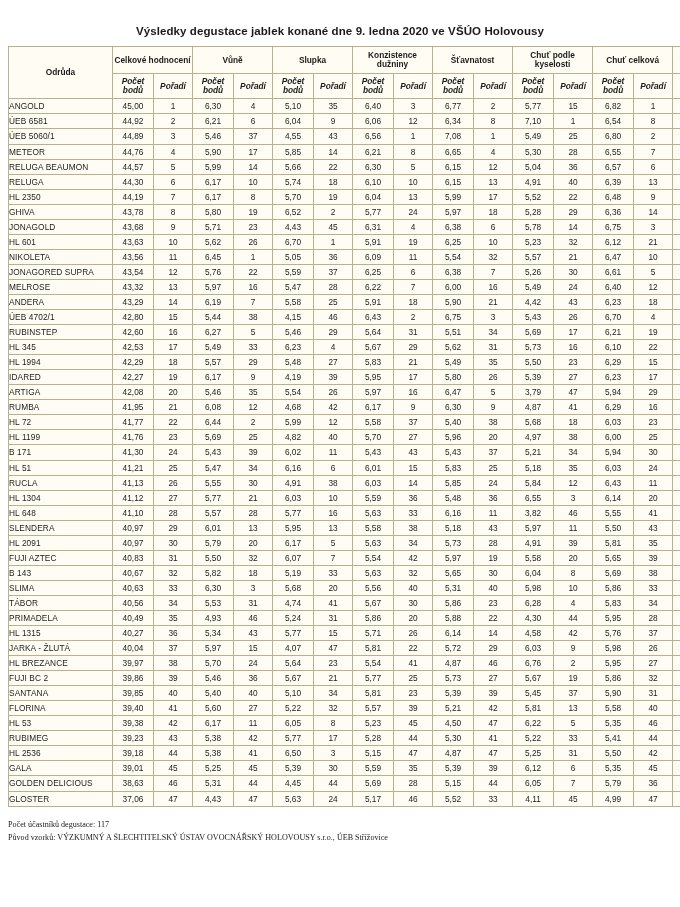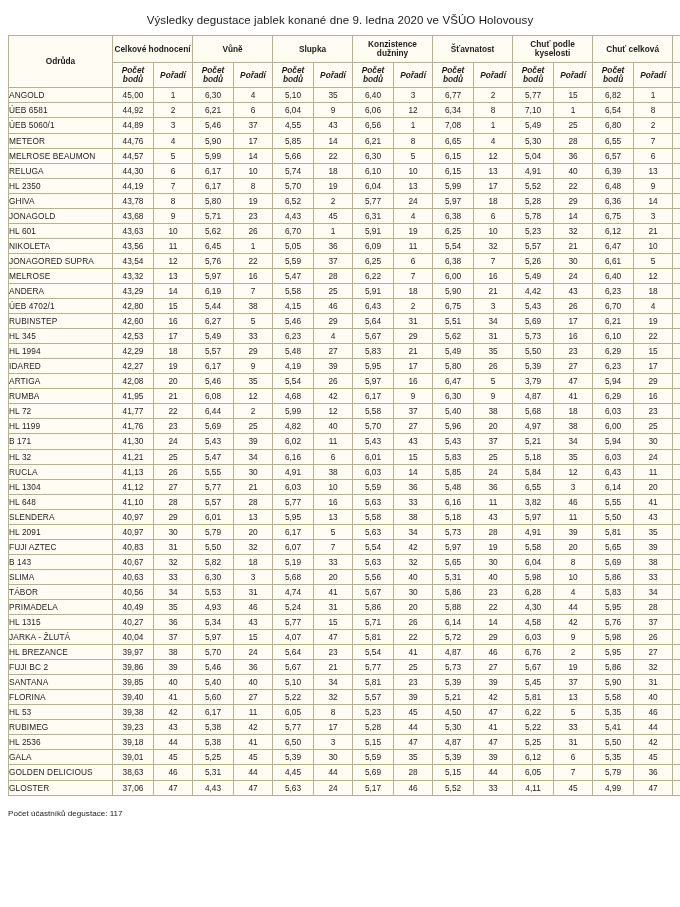--- a/index.html
+++ b/index.html
@@ -17,22 +17,22 @@
   .page {
     position: relative;
     width: 680px;
     height: 907px;
     box-sizing: border-box;
     padding: 0 8px;
   }
   .title {
     text-align: center;
     font-size: 11.5px;
-    font-weight: normal;
-    padding: 13px 20px 8px 20px;
+    font-weight: bold;
+    padding: 24px 20px 8px 20px;
     line-height: 1.25;
     letter-spacing: 0.1px;
   }
   table.grid {
     border-collapse: collapse;
     width: 664px;
     margin: 0 auto;
     table-layout: fixed;
     background: #fffef8;
   }
@@ -80,20 +80,21 @@
     text-align: center;
     font-size: 8.3px;
   }
   .footer {
     margin: 0 auto;
     width: 664px;
     padding-top: 11px;
     font-size: 8.1px;
     line-height: 1.65;
     color: #1a1a1a;
+    font-family: Liberation Serif, serif;
   }
   .footer div {
     white-space: nowrap;
   }
   col.c-name { width: 104px; }
   col.c-pts  { width: 41px; }
   col.c-rank { width: 39px; }
 </style>
 </head>
 <body>
@@ -218,21 +219,21 @@
           <td class="num">8</td>
           <td class="num">6,65</td>
           <td class="num">4</td>
           <td class="num">5,30</td>
           <td class="num">28</td>
           <td class="num">6,55</td>
           <td class="num">7</td>
           <td class="num">7,05</td>
         </tr>
         <tr>
-          <td class="name">MELROSE BEAUMON</td>
+          <td class="name">RELUGA BEAUMON</td>
           <td class="num">44,57</td>
           <td class="num">5</td>
           <td class="num">5,99</td>
           <td class="num">14</td>
           <td class="num">5,66</td>
           <td class="num">22</td>
           <td class="num">6,30</td>
           <td class="num">5</td>
           <td class="num">6,15</td>
           <td class="num">12</td>
@@ -578,21 +579,21 @@
           <td class="num">43</td>
           <td class="num">5,43</td>
           <td class="num">37</td>
           <td class="num">5,21</td>
           <td class="num">34</td>
           <td class="num">5,94</td>
           <td class="num">30</td>
           <td class="num">7,11</td>
         </tr>
         <tr>
-          <td class="name">HL 32</td>
+          <td class="name">HL 51</td>
           <td class="num">41,21</td>
           <td class="num">25</td>
           <td class="num">5,47</td>
           <td class="num">34</td>
           <td class="num">6,16</td>
           <td class="num">6</td>
           <td class="num">6,01</td>
           <td class="num">15</td>
           <td class="num">5,83</td>
           <td class="num">25</td>
@@ -996,14 +997,15 @@
           <td class="num">45</td>
           <td class="num">4,99</td>
           <td class="num">47</td>
           <td class="num">6,32</td>
         </tr>
       </tbody>
   </table>
 
   <div class="footer">
     <div>Počet účastníků degustace: 117</div>
+    <div>Původ vzorků: VÝZKUMNÝ A ŠLECHTITELSKÝ ÚSTAV OVOCNÁŘSKÝ HOLOVOUSY s.r.o., ÚEB Střížovice</div>
   </div>
 </div>
 
 </body></html>

